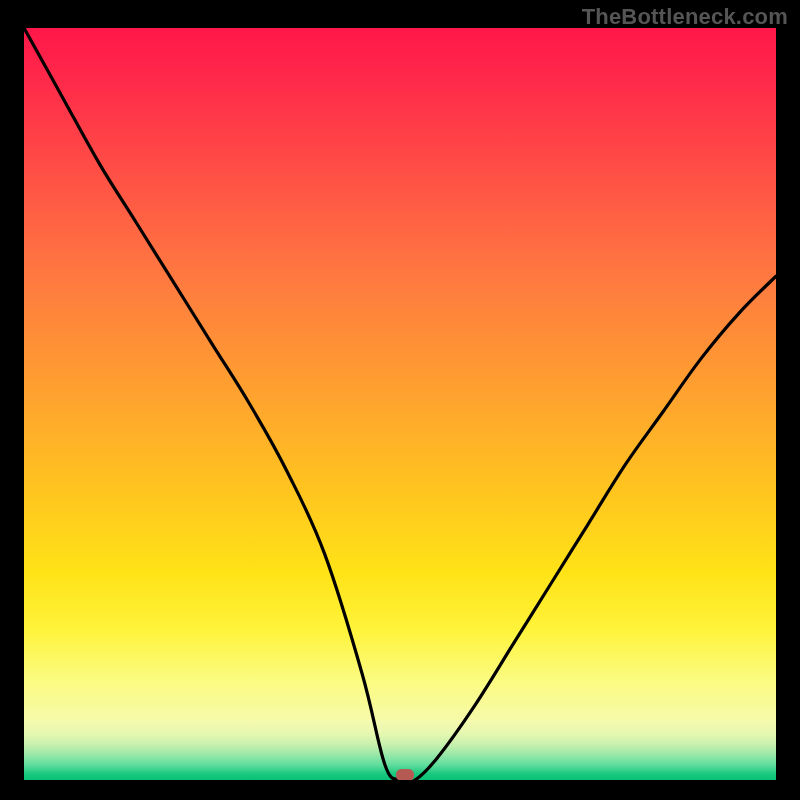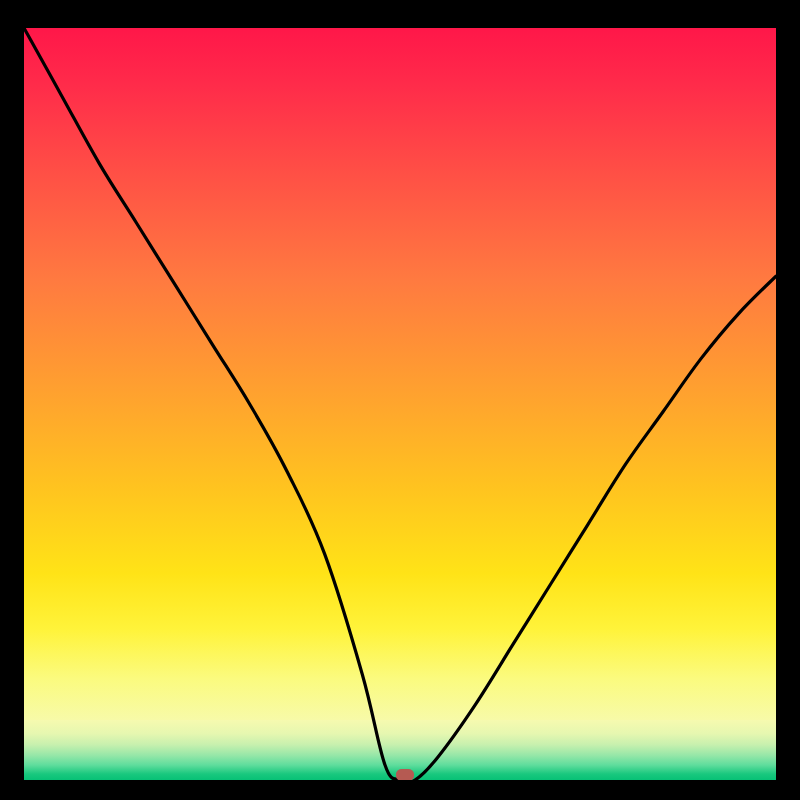--- a/index.html
+++ b/index.html
@@ -106,20 +106,21 @@
     background: #b55a52;
     z-index: 30;
     transform: translate(-50%, -50%);
   }
 </style>
 </head>
 <body>
 
 <div class="page">
 
+  <div class="watermark">TheBottleneck.com</div>
 
   <div class="plot-frame">
     <div class="plot-area">
       <div class="grad-main"></div>
       <div class="grad-transition"></div>
       <div class="grad-green"></div>
 
       <svg class="curve" viewBox="0 0 752 752" preserveAspectRatio="none">
         <path id="curve-path" fill="none" stroke="#000" stroke-width="3.2" stroke-linecap="round" stroke-linejoin="round" d="M 0.0 0.0 C 6.8 12.2, 24.1 43.3, 37.6 67.7 C 51.1 92.0, 61.7 112.3, 75.2 135.4 C 88.7 158.4, 99.3 173.9, 112.8 195.5 C 126.3 217.2, 136.9 234.0, 150.4 255.7 C 163.9 277.3, 174.5 294.2, 188.0 315.8 C 201.5 337.5, 212.1 353.0, 225.6 376.0 C 239.1 399.0, 249.7 416.6, 263.2 443.7 C 276.7 470.8, 287.3 489.9, 300.8 526.4 C 314.3 562.9, 327.6 608.8, 338.4 646.7 C 349.2 684.6, 354.2 718.0, 361.0 737.0 C 367.7 755.9, 370.6 749.3, 376.0 752.0 C 381.4 754.7, 384.3 756.1, 391.0 752.0 C 397.8 747.9, 402.8 743.0, 413.6 729.4 C 424.4 715.9, 437.7 697.1, 451.2 676.8 C 464.7 656.5, 475.3 638.3, 488.8 616.6 C 502.3 595.0, 512.9 578.1, 526.4 556.5 C 539.9 534.8, 550.5 518.0, 564.0 496.3 C 577.5 474.7, 588.1 456.5, 601.6 436.2 C 615.1 415.9, 625.7 402.5, 639.2 383.5 C 652.7 364.6, 663.3 348.5, 676.8 330.9 C 690.3 313.3, 700.9 300.6, 714.4 285.8 C 727.9 270.9, 745.2 254.9, 752.0 248.2"></path>
       </svg>

